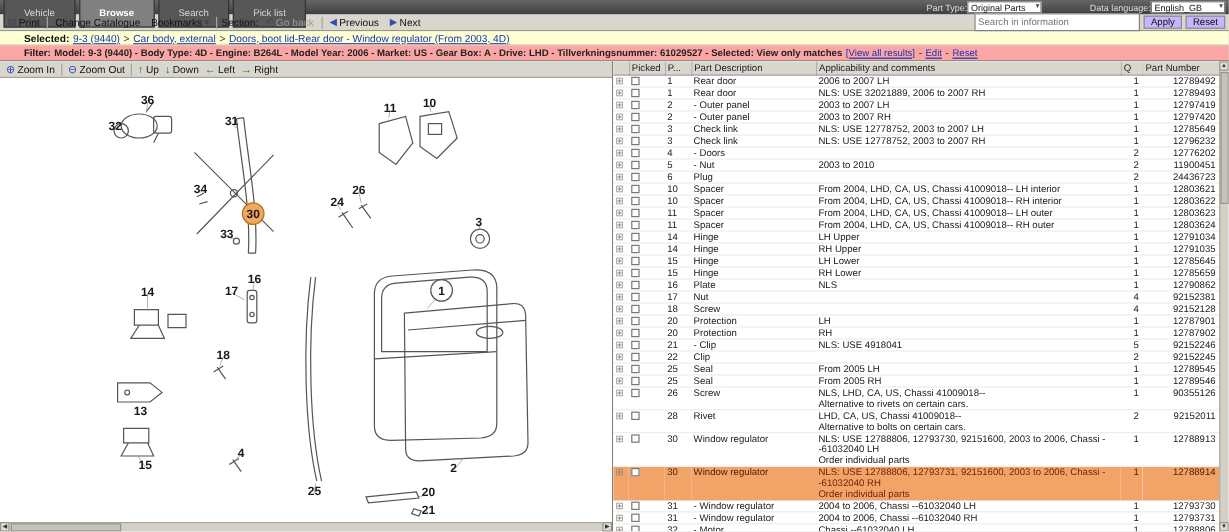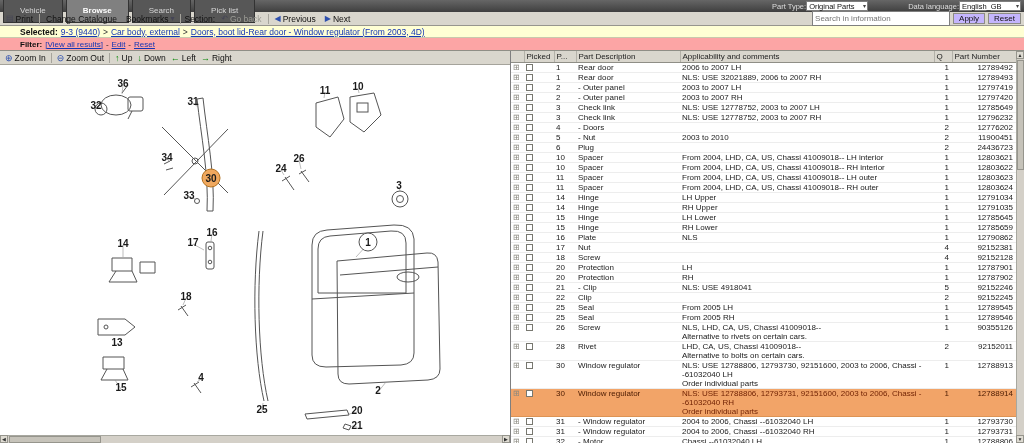--- a/index.html
+++ b/index.html
@@ -124,20 +124,21 @@
   <span class="bc-label">Selected:</span>
   <span class="link">9-3 (9440)</span>
   <span class="bc-sep">&gt;</span>
   <span class="link">Car body, external</span>
   <span class="bc-sep">&gt;</span>
   <span class="link">Doors, boot lid-Rear door - Window regulator (From 2003, 4D)</span>
 </div>
 
 <div class="filterbar">
   <span class="filter-label">Filter:</span>
+  <span class="filter-text">Model: 9-3 (9440) - Body Type: 4D - Engine: B264L - Model Year: 2006 - Market: US - Gear Box: A - Drive: LHD - Tillverkningsnummer: 61029527 - Selected: View only matches</span>
   <span class="link">[View all results]</span>
   <span>-</span>
   <span class="link">Edit</span>
   <span>-</span>
   <span class="link">Reset</span>
 </div>
 
 <div class="content">
 
   <div class="left-panel">

